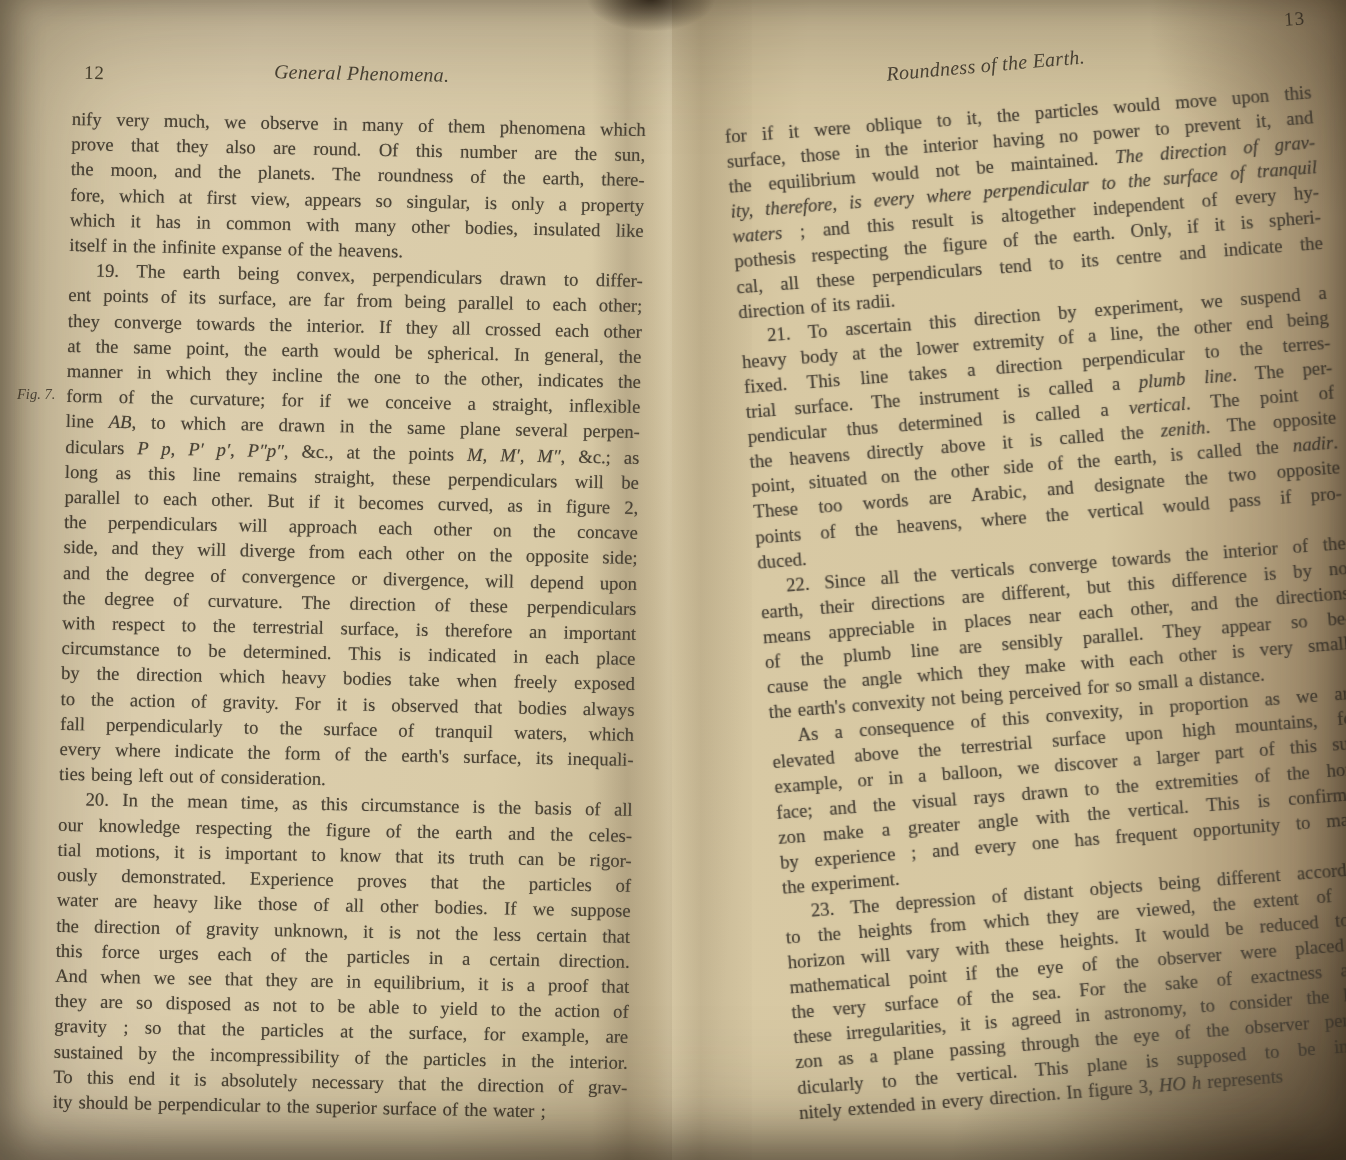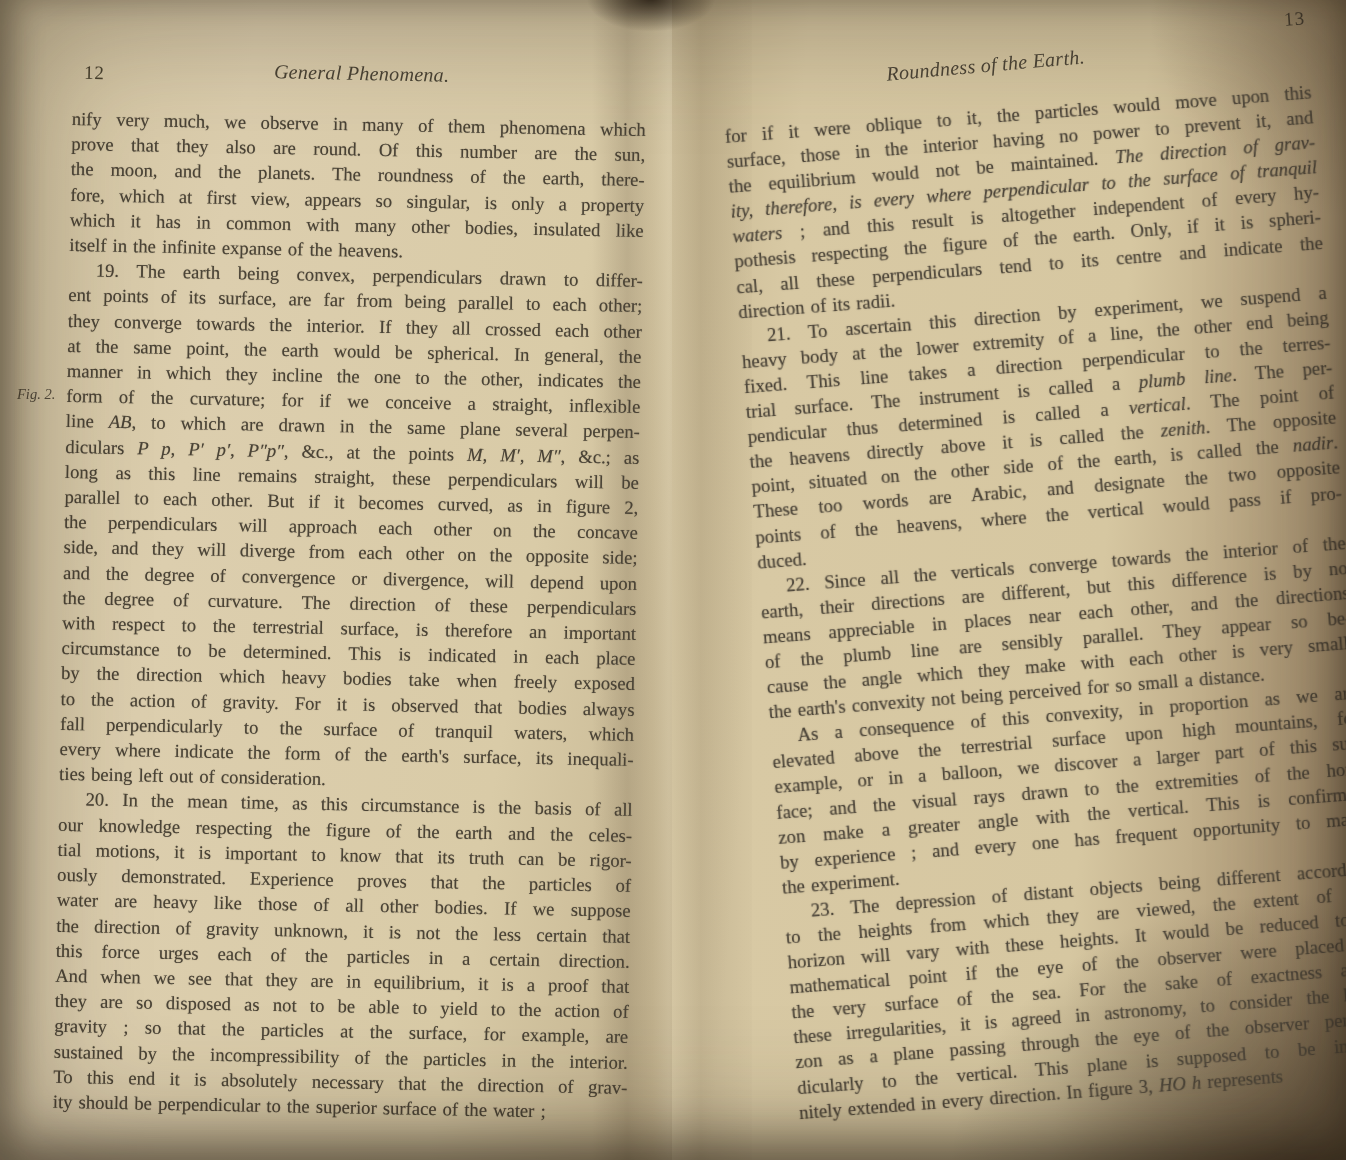--- a/index.html
+++ b/index.html
@@ -52,21 +52,21 @@
 <div class="photo">
   <div class="bg bg-left"></div>
   <div class="bg bg-right"></div>
   <div class="gutter"></div>
   <div class="top-notch"></div>
   <div class="corner-tr"></div>
   <div class="corner-br"></div>
 
   <div class="pagenum-left">12</div>
   <div class="header-left">General Phenomena.</div>
-  <div class="fig-note">Fig. 2.</div>
+  <div class="fig-note">Fig. 7.</div>
 
   <div class="pagenum-right">13</div>
   <div class="header-right">Roundness of the Earth.</div>
 
   <div class="textblock left-text">
       <div class="para">
         <div class="tline"><span>nify very much, we observe in many of them phenomena which</span></div>
         <div class="tline"><span>prove that they also are round.  Of this number are the sun,</span></div>
         <div class="tline"><span>the moon, and the planets.  The roundness of the earth, there-</span></div>
         <div class="tline"><span>fore, which at first view, appears so singular, is only a property</span></div>

